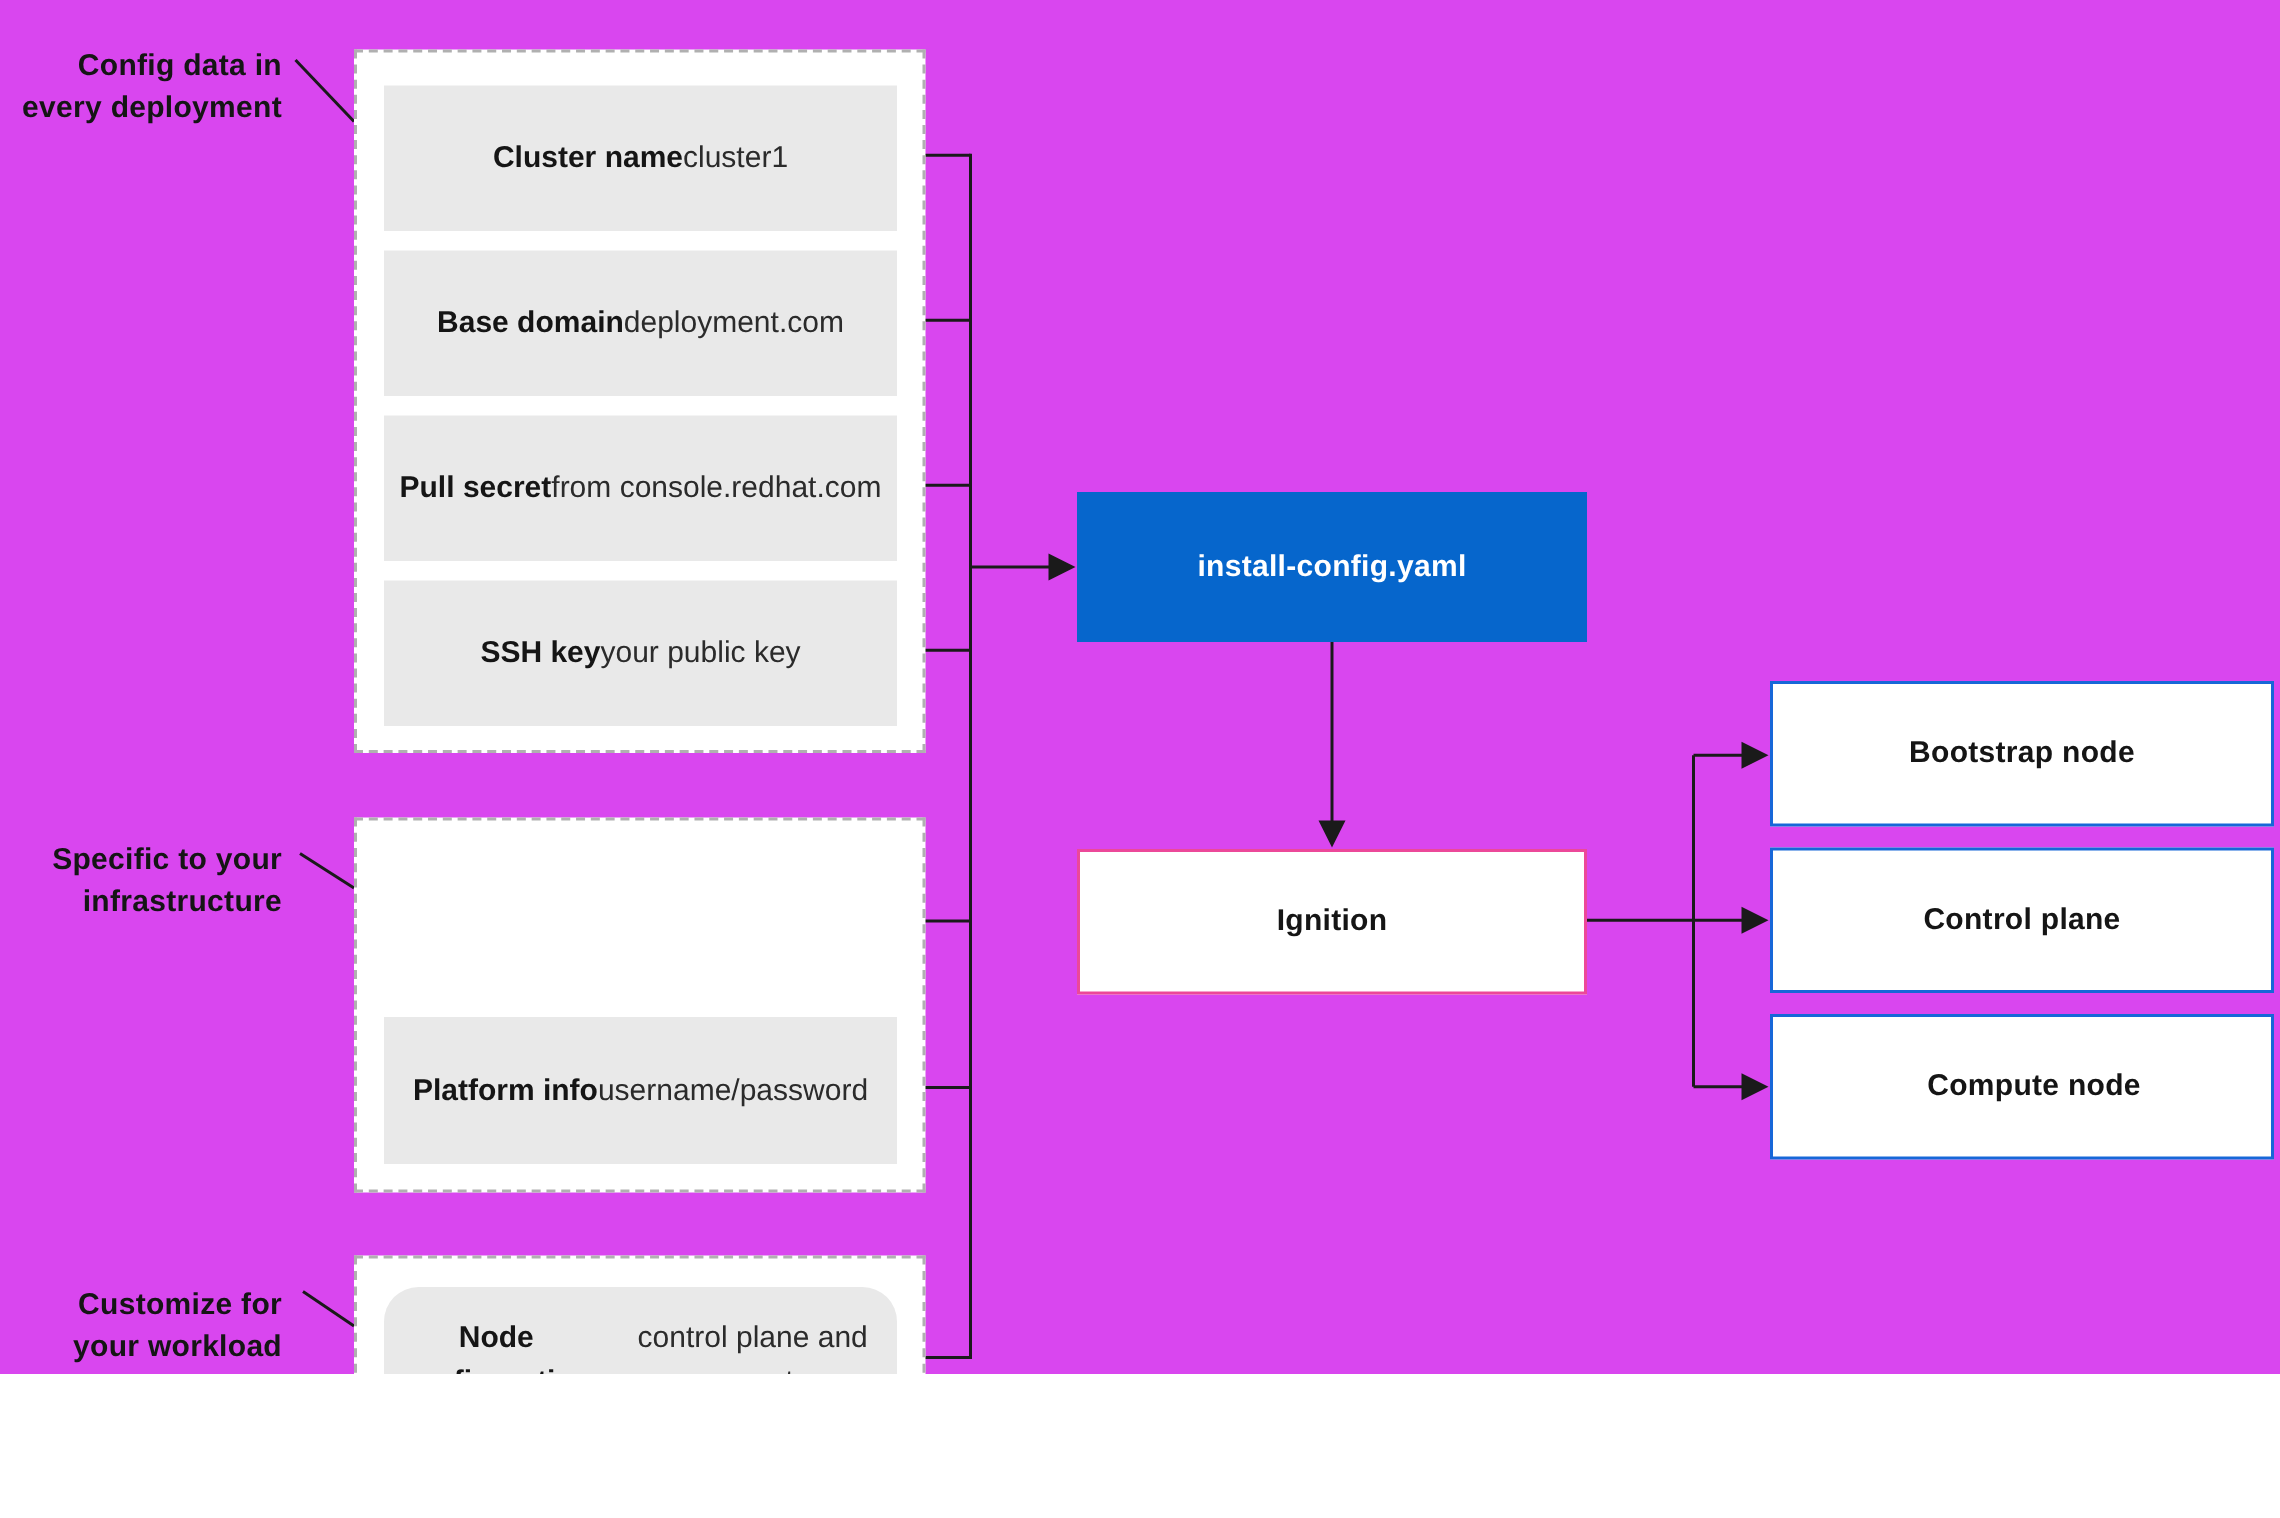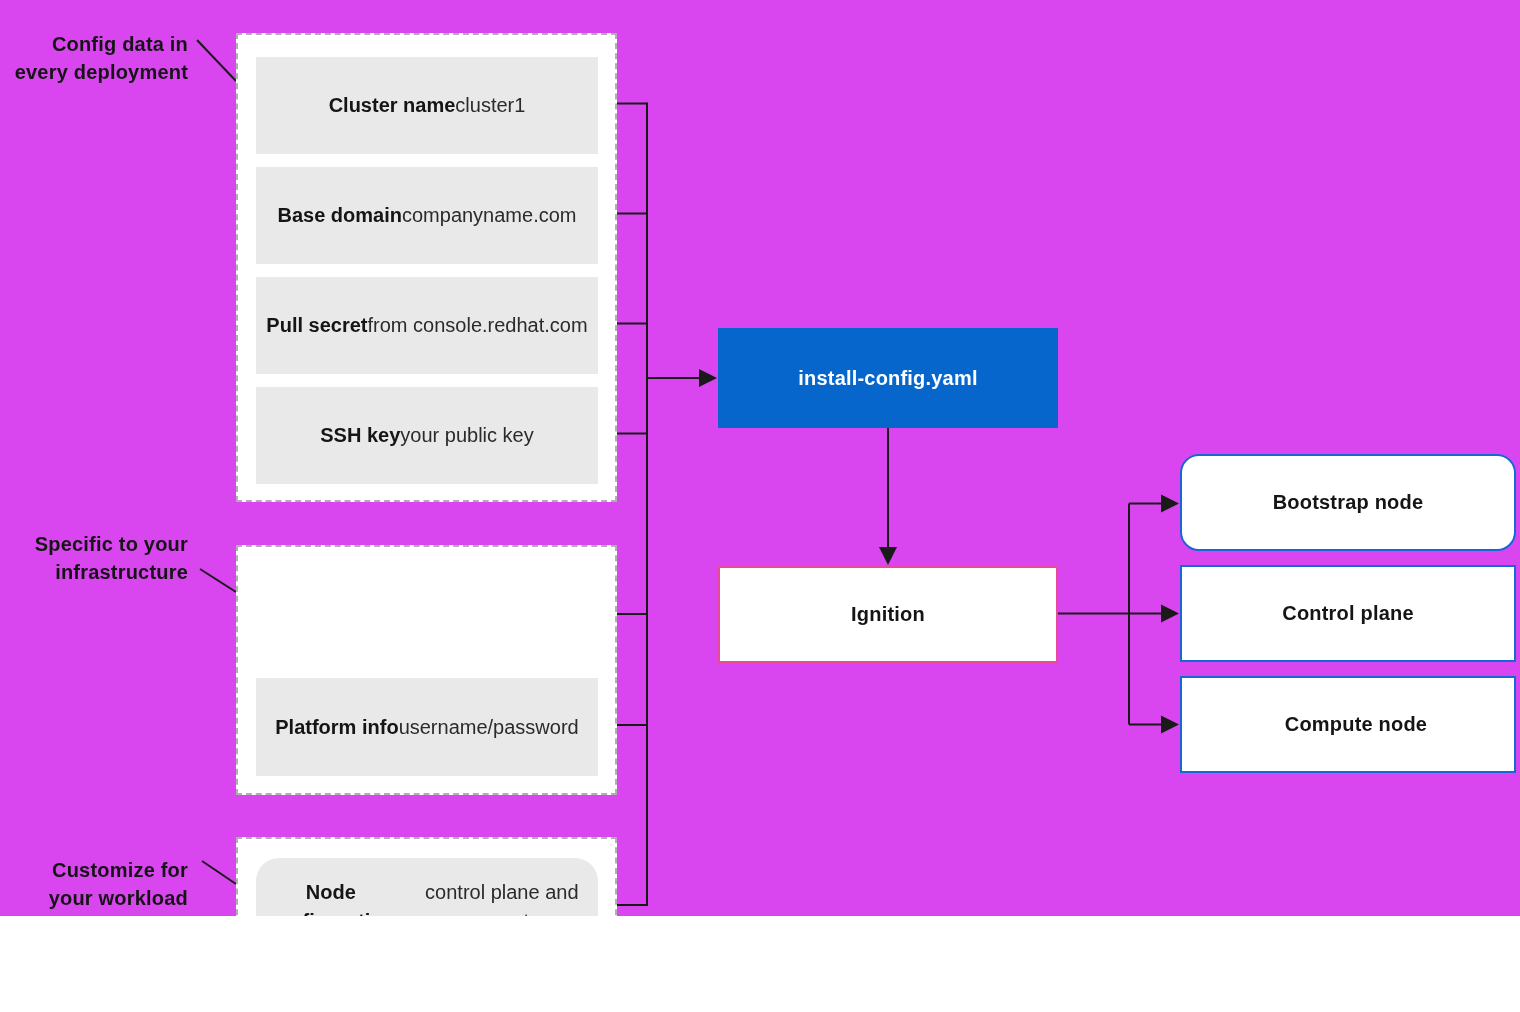--- a/index.html
+++ b/index.html
@@ -26,21 +26,21 @@
     left: 0;
     width: 188px;
     text-align: right;
     font-size: 20px;
     font-weight: 700;
     line-height: 28px;
     letter-spacing: 0.2px;
     color: #151515;
   }
   .ann-1 { top: 30px; }
-  .ann-2 { top: 530px; }
+  .ann-2 { top: 559px; }
   .ann-3 { top: 832px; margin-top: 24px; }
   
   .group {
     position: absolute;
     border: 2px dashed #b0b0b0;
     background: #ffffff;
   }
   .group-1 { left: 236px; top: 33px;  width: 381px; height: 469px; }
   .group-2 { left: 236px; top: 545px; width: 381px; height: 250px; }
   .group-3 { left: 236px; top: 837px; width: 381px; height: 140px; }
@@ -96,21 +96,21 @@
     background: #ffffff;
     border: 2px solid #ec4899;
     color: #151515;
   }
   .node-target {
     left: 1180px; width: 336px; height: 97px;
     background: #ffffff;
     border: 2px solid #1767d8;
     color: #151515;
   }
-  .node-bootstrap { top: 454px; border-radius: 19px; }
+  .node-bootstrap { top: 454px; }
   .node-control   { top: 565px; }
   .node-compute   { top: 676px; padding-left: 16px; }
   
   .watermark {
     position: absolute;
     right: 6px;
     top: 958px;
     font-size: 24px;
     font-weight: 400;
     letter-spacing: 0.5px;
@@ -163,21 +163,21 @@
     <div>your workload</div>
   </div>
 
   <div class="group group-1">
     <div class="data-box g1-i1">
       <div class="title">Cluster name</div>
       <div class="subtitle">cluster1</div>
     </div>
     <div class="data-box g1-i2">
       <div class="title">Base domain</div>
-      <div class="subtitle">companyname.com</div>
+      <div class="subtitle">deployment.com</div>
     </div>
     <div class="data-box g1-i3">
       <div class="title">Pull secret</div>
       <div class="subtitle">from console.redhat.com</div>
     </div>
     <div class="data-box g1-i4">
       <div class="title">SSH key</div>
       <div class="subtitle">your public key</div>
     </div>
   </div>

